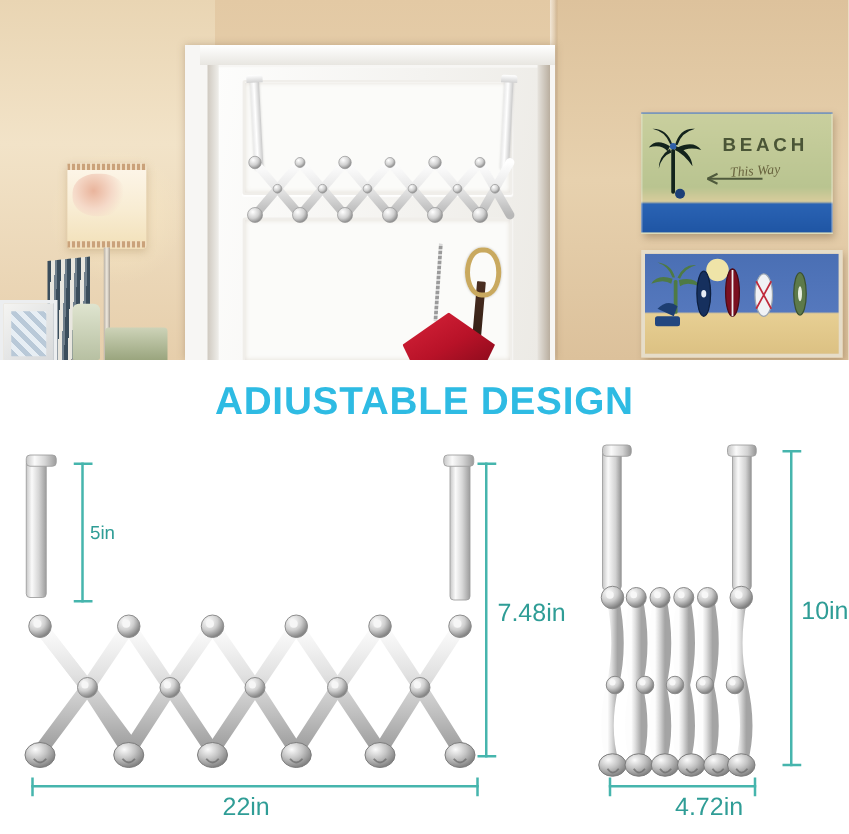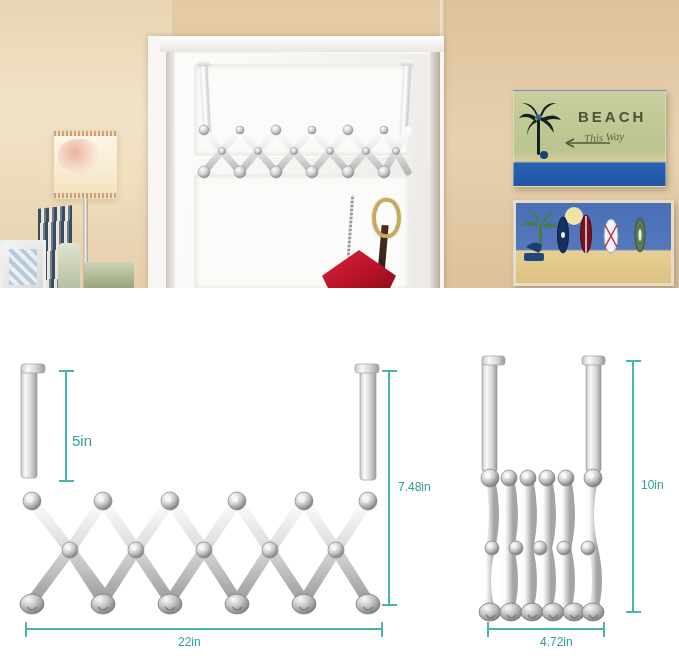--- a/index.html
+++ b/index.html
@@ -263,21 +263,21 @@
     background: #46b5ad;
     top: -6px;
   }
   .dim-label {
     position: absolute;
     color: #2f9d96;
     font-size: 15px;
     font-family: "Liberation Sans", sans-serif;
     white-space: nowrap;
   }
-  .dim-label.big { font-size: 12px; }
+  .dim-label.big { font-size: 20px; }
   svg.rack { position: absolute; }
 </style>
 </head>
 <body>
 
 <div id="page">
 
   <div id="photo">
 
     <div class="wall-left"></div>
@@ -400,20 +400,21 @@
         <ellipse cx="124" cy="32" rx="5" ry="17" fill="#5d7a4a" stroke="#3c5230"></ellipse>
         <ellipse cx="124" cy="32" rx="1.6" ry="6" fill="#e8eedf"></ellipse>
         <path d="M10 44 q8 -8 16 -2 l-3 8 z" fill="#1d3e72"></path>
         <rect x="8" y="50" width="20" height="8" rx="2" fill="#22467f"></rect>
       </svg>
     </div>
   </div>
 
   <div id="diagram">
 
+    <div id="title">ADIUSTABLE DESIGN</div>
 
     <svg class="rack" style="left:8px; top:70px;" width="400" height="265" viewBox="0 0 400 265">
       <defs>
         <linearGradient id="barGrad" x1="0" y1="0" x2="0" y2="1">
           <stop offset="0%" stop-color="#fdfdfd"></stop>
           <stop offset="38%" stop-color="#e2e2e2"></stop>
           <stop offset="72%" stop-color="#bdbdbd"></stop>
           <stop offset="100%" stop-color="#9b9b9b"></stop>
         </linearGradient>
         <linearGradient id="hangGrad" x1="0" y1="0" x2="1" y2="0">
@@ -506,21 +507,21 @@
           <path d="M291 249 q5 6 10 0"></path>
             <path d="M355 249 q5 6 10 0"></path>
         </g>
       </g>
     </svg>
 
     <div class="dim-line-v" style="left:65px; top:82px; height:112px;">
       <div class="cap-h" style="top:0;"></div>
       <div class="cap-h" style="bottom:0;"></div>
     </div>
-    <div class="dim-label" style="left:72px; top:144px;">5in</div>
+    <div class="dim-label" style="left:72px; top:130px;">5in</div>
 
     <div class="dim-line-v" style="left:388px; top:82px; height:236px;">
       <div class="cap-h" style="top:0;"></div>
       <div class="cap-h" style="bottom:0;"></div>
     </div>
     <div class="dim-label big" style="left:398px; top:192px;">7.48in</div>
 
     <div class="dim-line-h" style="left:25px; top:340px; width:358px;">
       <div class="cap-v" style="left:0;"></div>
       <div class="cap-v" style="right:0;"></div>

